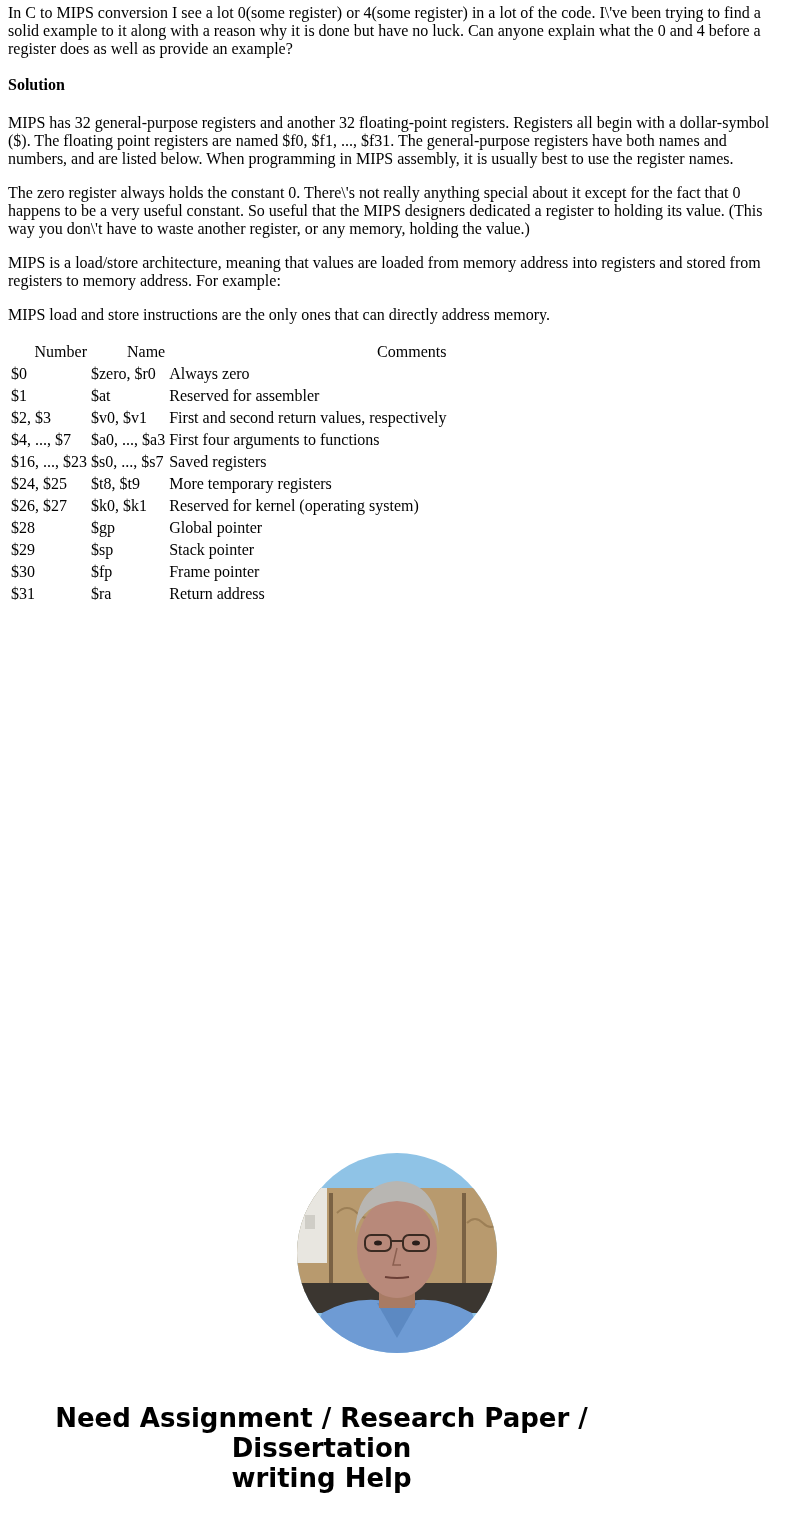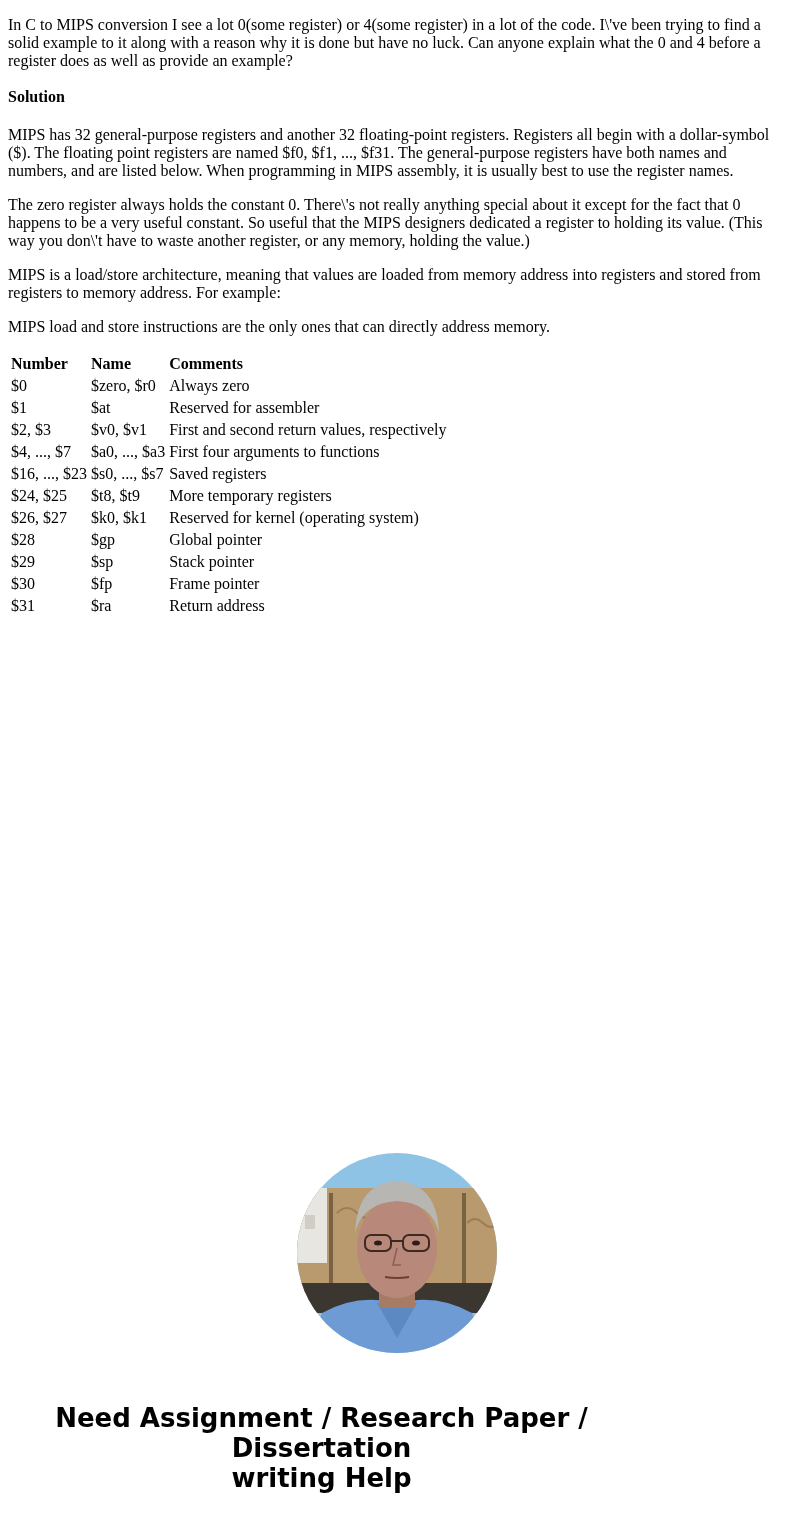--- a/index.html
+++ b/index.html
@@ -13,42 +13,42 @@
       position: relative;
       overflow: hidden;
       font-family: "Liberation Serif", serif;
       font-size: 16px;
       line-height: 18px;
       color: #000000;
     }
     .content {
       position: absolute;
       left: 8px;
-      top: 16px;
+      top: 4px;
       width: 778px;
     }
     p {
       margin: 0 0 16px 0;
     }
     h3 {
       font-size: 16px;
       font-weight: bold;
       margin: 14px 0 18px 0;
       line-height: 22px;
     }
     table.reg-table {
       border-collapse: separate;
       border-spacing: 2px;
       margin-top: 8px;
       margin-left: 0;
       font-size: 16px;
     }
     table.reg-table th {
-      font-weight: bold;
-      text-align: left;
+      font-weight: normal;
+      text-align: right;
       padding: 1px;
       line-height: 18px;
     }
     table.reg-table td {
       padding: 1px;
       line-height: 18px;
       white-space: nowrap;
       text-align: left;
     }
     .avatar {

